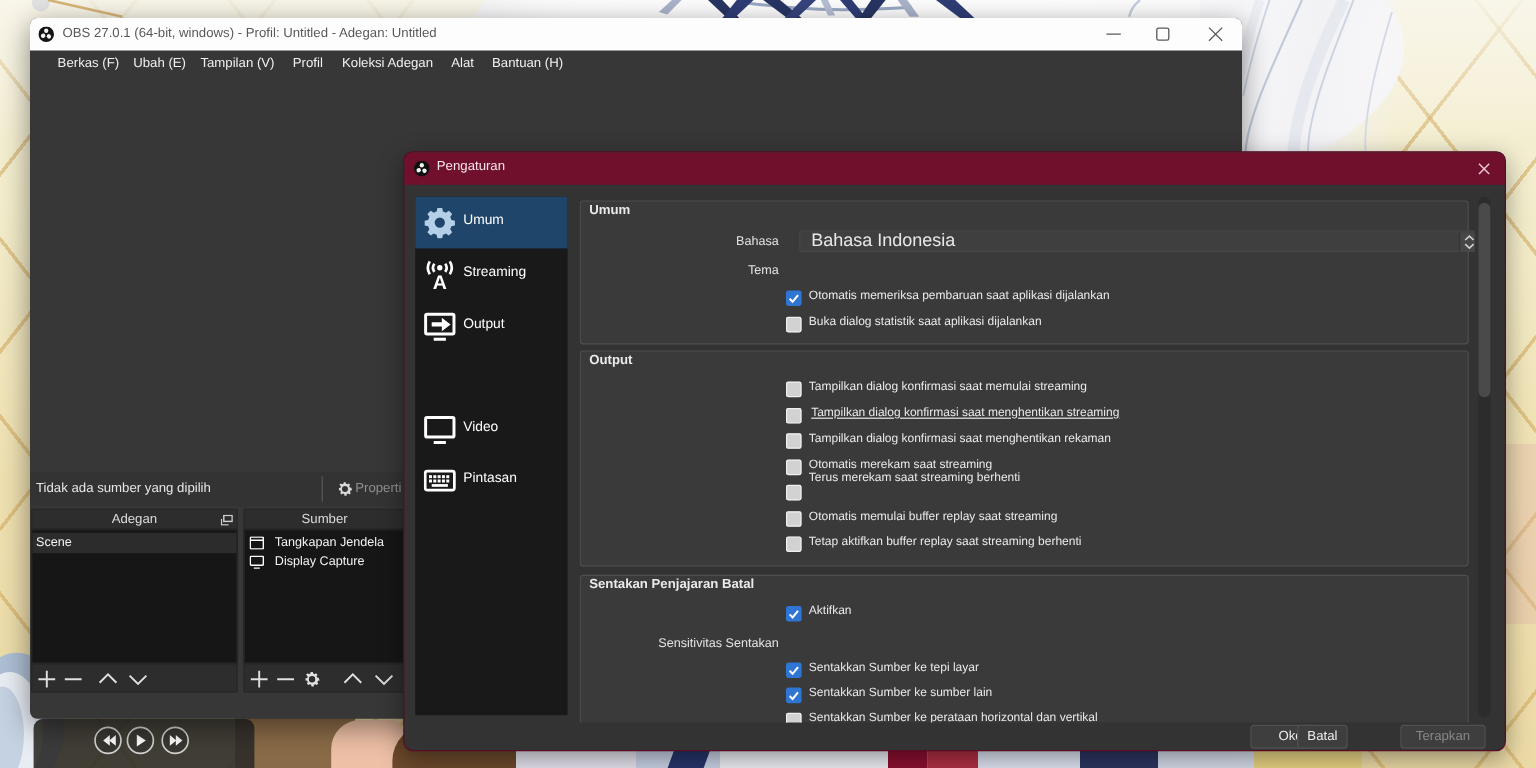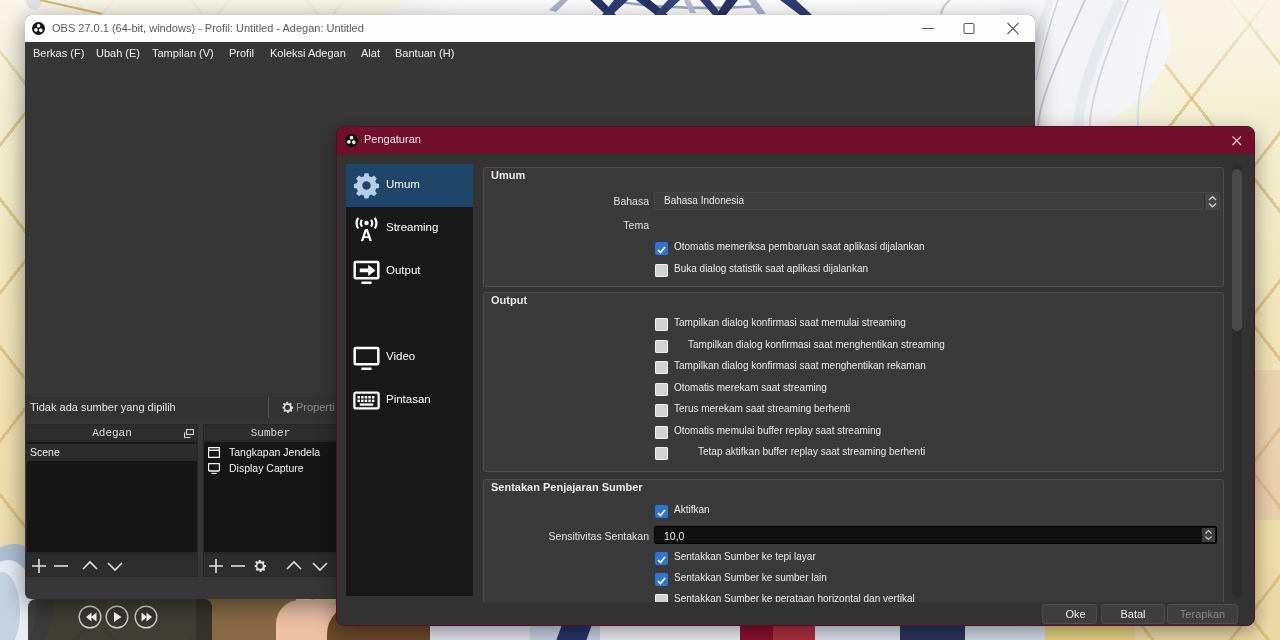--- a/index.html
+++ b/index.html
@@ -24,27 +24,27 @@
   #fabric2 { position:absolute; left:1000px; top:0px; width:165px; height:135px;
     background:linear-gradient(100deg,#fafafc 0%, #f2f2f5 55%, rgba(242,242,245,0) 98%);
   }
 
   
   #obswin { position:absolute; left:25px; top:15px; width:1010px; height:584px;
     background:#373737; border-radius:6px; box-shadow:0 6px 24px rgba(0,0,0,0.45); }
   #titlebar { position:absolute; left:0; top:0; width:100%; height:27px; background:#fdfdfd; border-radius:6px 6px 0 0; }
   #titletext { position:absolute; left:27px; top:7px; font-size:11px; color:#5a5a5a; }
   .wbtn { position:absolute; top:0; width:40px; height:27px; color:#4a4a4a; }
-  #menubar { position:absolute; left:1px; top:27px; width:100%; height:24px;padding-left:24px; }
+  #menubar { position:absolute; left:16px; top:27px; width:100%; height:24px;padding-left:24px; }
   .menuitem { position:absolute; top:5px; font-size:11px; color:#f0f0f0; }
 
   
   #ctxbar { position:absolute; left:0px; top:378px; width:100%; height:29px; background:#333333; }
   
-  .dockhead { position:absolute; top:409px; height:17px; background:#2d2d2d; color:#dcdcdc; font-size:11px; text-align:center; line-height:16px; border:1px solid #272727;font-family:Liberation Mono, monospace; }
+  .dockhead { position:absolute; top:409px; height:17px; background:#2d2d2d; color:#dcdcdc; font-size:11px; text-align:center; line-height:16px; border:1px solid #272727; }
   .docklist { position:absolute; top:426px; height:112px; background:#161616; border:1px solid #272727; }
   .docktool { position:absolute; top:538px; height:24px; background:#2d2d2d; border:1px solid #272727; }
 
   
   #dlg { position:absolute; left:336px; top:126px; width:919px; height:500px;
     background:#333333; border-radius:8px; box-shadow:0 6px 20px rgba(0,0,0,0.38);
     border:1px solid #5a0c24; }
   #dlgtitle { position:absolute; left:0; top:0; width:100%; height:27px; background:#70102c; border-radius:7px 7px 0 0; }
   #dlgtitle .txt { position:absolute; left:27px; top:6px; font-size:11px; color:#f6e4eb; }
   #dlgclose { position:absolute; right:8px; top:5px; width:18px; height:18px; color:#eec2d2; font-size:15px; line-height:18px; text-align:center; }
@@ -52,21 +52,21 @@
   #nav { position:absolute; left:9px; top:37px; width:127px; height:432px; background:#191919; }
   .navitem { position:absolute; left:0; width:100%; height:43px; color:#ffffff; font-size:11.5px; }
   .navitem .lbl { position:absolute; left:40px; top:14px; }
   .navitem.sel { background:#20456a; }
   .navicon { position:absolute; left:7px; top:8px; width:27px; height:27px; }
 
   #scrollarea { position:absolute; left:146px; top:37px; width:746px; height:438px; overflow:hidden; }
   .group { position:absolute; left:0px; width:741px; background:#3a3a3a; border:1px solid #4f4f4f; border-radius:3px; }
   .gtitle { position:absolute; left:7px; top:1px; font-weight:bold; font-size:11px; color:#eaeaea; }
   .flabel { position:absolute; font-size:10.5px; color:#e2e2e2; text-align:right; }
-  .combo { position:absolute; left:170px; width:566px; height:18px; background:#3f3f3f; border:1px solid #484848; border-radius:2px; font-size:10px; color:#e8e8e8; line-height:16px; padding-left:9px; }
+  .combo { position:absolute; left:182px; width:566px; height:18px; background:#3f3f3f; border:1px solid #484848; border-radius:2px; font-size:15px; color:#e8e8e8; line-height:16px; padding-left:9px; }
   .spinner { position:absolute; right:1px; top:1px; width:14px; height:16px; background:#474747; border-left:1px solid #303030; border-radius:0 2px 2px 0; }
   .cb { position:absolute; width:13px; height:13px; border-radius:2px; }
   .cb.on { background:#2e75d4; }
   .cb.off { background:#d2d2d2; box-shadow:inset 0 0 0 1px #f0f0f0; }
   .cblabel { position:absolute; font-size:10px; color:#eaeaea; margin-top:-1px; }
 
   #scrollbar { position:absolute; left:895px; top:37px; width:10px; height:434px; background:#2c2c2c; border-radius:5px; }
   #scrollthumb { position:absolute; left:0px; top:5px; width:10px; height:162px; background:#4a4a4a; border-radius:5px; }
 
   .dlgbtn { position:absolute; top:477px; height:20px; background:#3e3e3e; border:1px solid #505050; border-radius:3px; font-size:11px; color:#ededed; text-align:center; line-height:18px; }
@@ -322,61 +322,53 @@
       <span class="cblabel" style="left:190px;top:74px;">Otomatis memeriksa pembaruan saat aplikasi dijalankan</span>
       <div class="cb off" style="left:171px;top:96px;"></div>
       <span class="cblabel" style="left:190px;top:96px;">Buka dialog statistik saat aplikasi dijalankan</span>
     </div>
 
     <div class="group" style="top:128px;height:180px;">
       <span class="gtitle">Output</span>
       <div class="cb off" style="left:171px;top:25px;"></div>
         <span class="cblabel" style="left:190px;top:25px;">Tampilkan dialog konfirmasi saat memulai streaming</span>
       <div class="cb off" style="left:171px;top:47px;"></div>
-        <span class="cblabel" style="left:204px;top:47px;">Tampilkan dialog konfirmasi saat menghentikan streaming</span>
+        <span class="cblabel" style="left:192px;top:47px;text-decoration:underline;">Tampilkan dialog konfirmasi saat menghentikan streaming</span>
       <div class="cb off" style="left:171px;top:68px;"></div>
         <span class="cblabel" style="left:190px;top:68px;">Tampilkan dialog konfirmasi saat menghentikan rekaman</span>
       <div class="cb off" style="left:171px;top:90px;"></div>
         <span class="cblabel" style="left:190px;top:90px;">Otomatis merekam saat streaming</span>
       <div class="cb off" style="left:171px;top:111px;"></div>
-        <span class="cblabel" style="left:190px;top:111px;">Terus merekam saat streaming berhenti</span>
+        <span class="cblabel" style="left:190px;top:101px;">Terus merekam saat streaming berhenti</span>
       <div class="cb off" style="left:171px;top:133px;"></div>
         <span class="cblabel" style="left:190px;top:133px;">Otomatis memulai buffer replay saat streaming</span>
       <div class="cb off" style="left:171px;top:154px;"></div>
-        <span class="cblabel" style="left:190px;top:154px;margin-left:24px;">Tetap aktifkan buffer replay saat streaming berhenti</span>
+        <span class="cblabel" style="left:190px;top:154px;">Tetap aktifkan buffer replay saat streaming berhenti</span>
     </div>
 
     <div class="group" style="top:315px;height:130px;">
-      <span class="gtitle">Sentakan Penjajaran Sumber</span>
+      <span class="gtitle">Sentakan Penjajaran Batal</span>
       <div class="cb on" style="left:171px;top:25px;"><svg width="13" height="13">
             <path d="M3 7 l2.5 2.5 L10 4" stroke="#fff" stroke-width="1.7" fill="none"></path>
           </svg></div>
       <span class="cblabel" style="left:190px;top:25px;">Aktifkan</span>
       <span class="flabel" style="right:574px;top:50px;">Sensitivitas Sentakan</span>
-      <div class="abs" style="left:170px;top:46px;width:563px;height:18px;background:#111111;border:1px solid #000;border-radius:2px;">
-        <span class="abs" style="left:9px;top:3px;font-size:10.5px;color:#e8e8e8;">10,0</span>
-        <div class="abs" style="right:1px;top:1px;width:13px;height:14px;background:#3d3d3d;">
-          <svg width="13" height="14">
-              <path d="M3.5 5.5 L6.5 2.5 L9.5 5.5 M3.5 8.5 L6.5 11.5 L9.5 8.5" stroke="#cfcfcf" stroke-width="1.1" fill="none"></path>
-            </svg>
-        </div>
-      </div>
       <div class="cb on" style="left:171px;top:72px;"><svg width="13" height="13">
             <path d="M3 7 l2.5 2.5 L10 4" stroke="#fff" stroke-width="1.7" fill="none"></path>
           </svg></div>
       <span class="cblabel" style="left:190px;top:72px;">Sentakkan Sumber ke tepi layar</span>
       <div class="cb on" style="left:171px;top:93px;"><svg width="13" height="13">
             <path d="M3 7 l2.5 2.5 L10 4" stroke="#fff" stroke-width="1.7" fill="none"></path>
           </svg></div>
       <span class="cblabel" style="left:190px;top:93px;">Sentakkan Sumber ke sumber lain</span>
       <div class="cb off" style="left:171px;top:114px;"></div>
       <span class="cblabel" style="left:190px;top:114px;">Sentakkan Sumber ke perataan horizontal dan vertikal</span>
     </div>
   </div>
 
   <div id="scrollbar">
       <div id="scrollthumb"></div>
     </div>
 
   <div class="dlgbtn" style="left:705px;width:55px;padding-left:12px;">Oke</div>
-  <div class="dlgbtn" style="left:764px;width:64px;">Batal</div>
+  <div class="dlgbtn" style="left:744px;width:42px;">Batal</div>
   <div class="dlgbtn disabled" style="left:830px;width:71px;">Terapkan</div>
 </div>
 
 </body></html>

